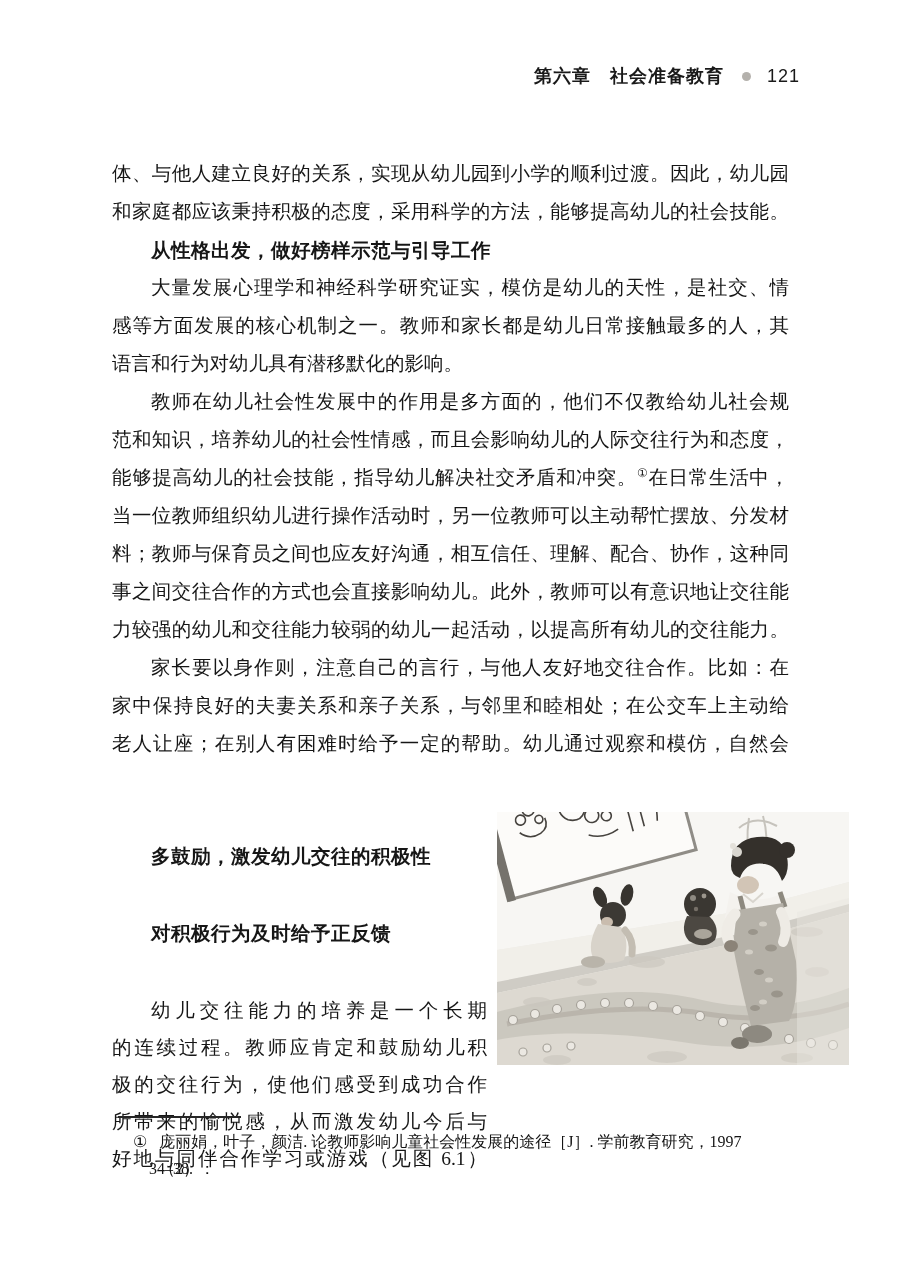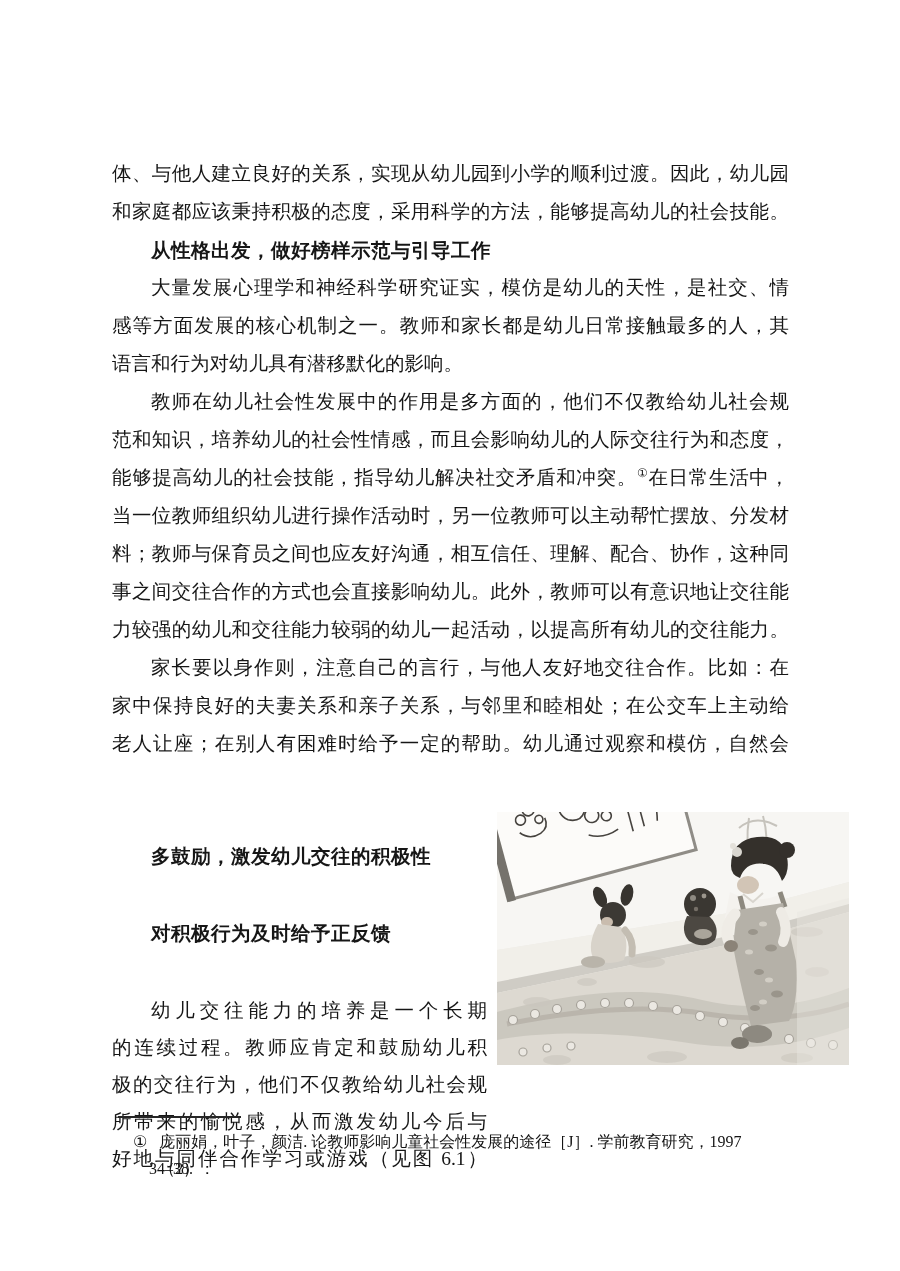--- a/index.html
+++ b/index.html
@@ -54,20 +54,25 @@
   .fn-l1 { height:27px; line-height:27px; display:flex; }
   .fn-marker { margin-right:12px; flex:0 0 auto; }
   .fn-text { flex:1 1 auto; }
   .fn-l2 { height:27px; line-height:27px; padding-left:16px; }
 </style>
 </head>
 <body>
 
 <div class="page">
 
+  <div class="running-head">
+    <span class="chapter-title">第六章　社会准备教育</span>
+    <span class="head-dot"></span>
+    <span class="page-number">121</span>
+  </div>
 
   <div class="body-text">
     <div class="bline">体、与他人建立良好的关系，实现从幼儿园到小学的顺利过渡。因此，幼儿园</div>
     <div class="bline">和家庭都应该秉持积极的态度，采用科学的方法，能够提高幼儿的社会技能。</div>
     <div class="bline bhead ind">从性格出发，做好榜样示范与引导工作</div>
     <div class="bline ind">大量发展心理学和神经科学研究证实，模仿是幼儿的天性，是社交、情</div>
     <div class="bline">感等方面发展的核心机制之一。教师和家长都是幼儿日常接触最多的人，其</div>
     <div class="bline end">语言和行为对幼儿具有潜移默化的影响。</div>
     <div class="bline ind">教师在幼儿社会性发展中的作用是多方面的，他们不仅教给幼儿社会规</div>
     <div class="bline">范和知识，培养幼儿的社会性情感，而且会影响幼儿的人际交往行为和态度，</div>
@@ -79,21 +84,21 @@
     <div class="bline ind">家长要以身作则，注意自己的言行，与他人友好地交往合作。比如：在</div>
     <div class="bline">家中保持良好的夫妻关系和亲子关系，与邻里和睦相处；在公交车上主动给</div>
     <div class="bline">老人让座；在别人有困难时给予一定的帮助。幼儿通过观察和模仿，自然会</div>
   </div>
 
   <div class="left-col">
     <div class="cline chead ind">多鼓励，激发幼儿交往的积极性</div>
     <div class="cline chead ind">对积极行为及时给予正反馈</div>
     <div class="cline ind">幼儿交往能力的培养是一个长期</div>
     <div class="cline">的连续过程。教师应肯定和鼓励幼儿积</div>
-    <div class="cline">极的交往行为，他们不仅教给幼儿社会规</div>
+    <div class="cline">极的交往行为，使他们感受到成功合作</div>
     <div class="cline">所带来的愉悦感，从而激发幼儿今后与</div>
     <div class="cline">好地与同伴合作学习或游戏（见图 6.1）</div>
   </div>
 
   <div class="figure-photo">
     <svg viewBox="0 0 352 253" xmlns="http://www.w3.org/2000/svg">
       <rect x="0" y="0" width="352" height="253" fill="#edebe7"></rect>
       <polygon points="0,0 352,0 352,70 238,100 0,138" fill="#f7f6f3"></polygon>
       <g stroke="#c6c3bc" stroke-width="2" fill="none">
         <path d="M252,6 q-4,26 2,46"></path>

